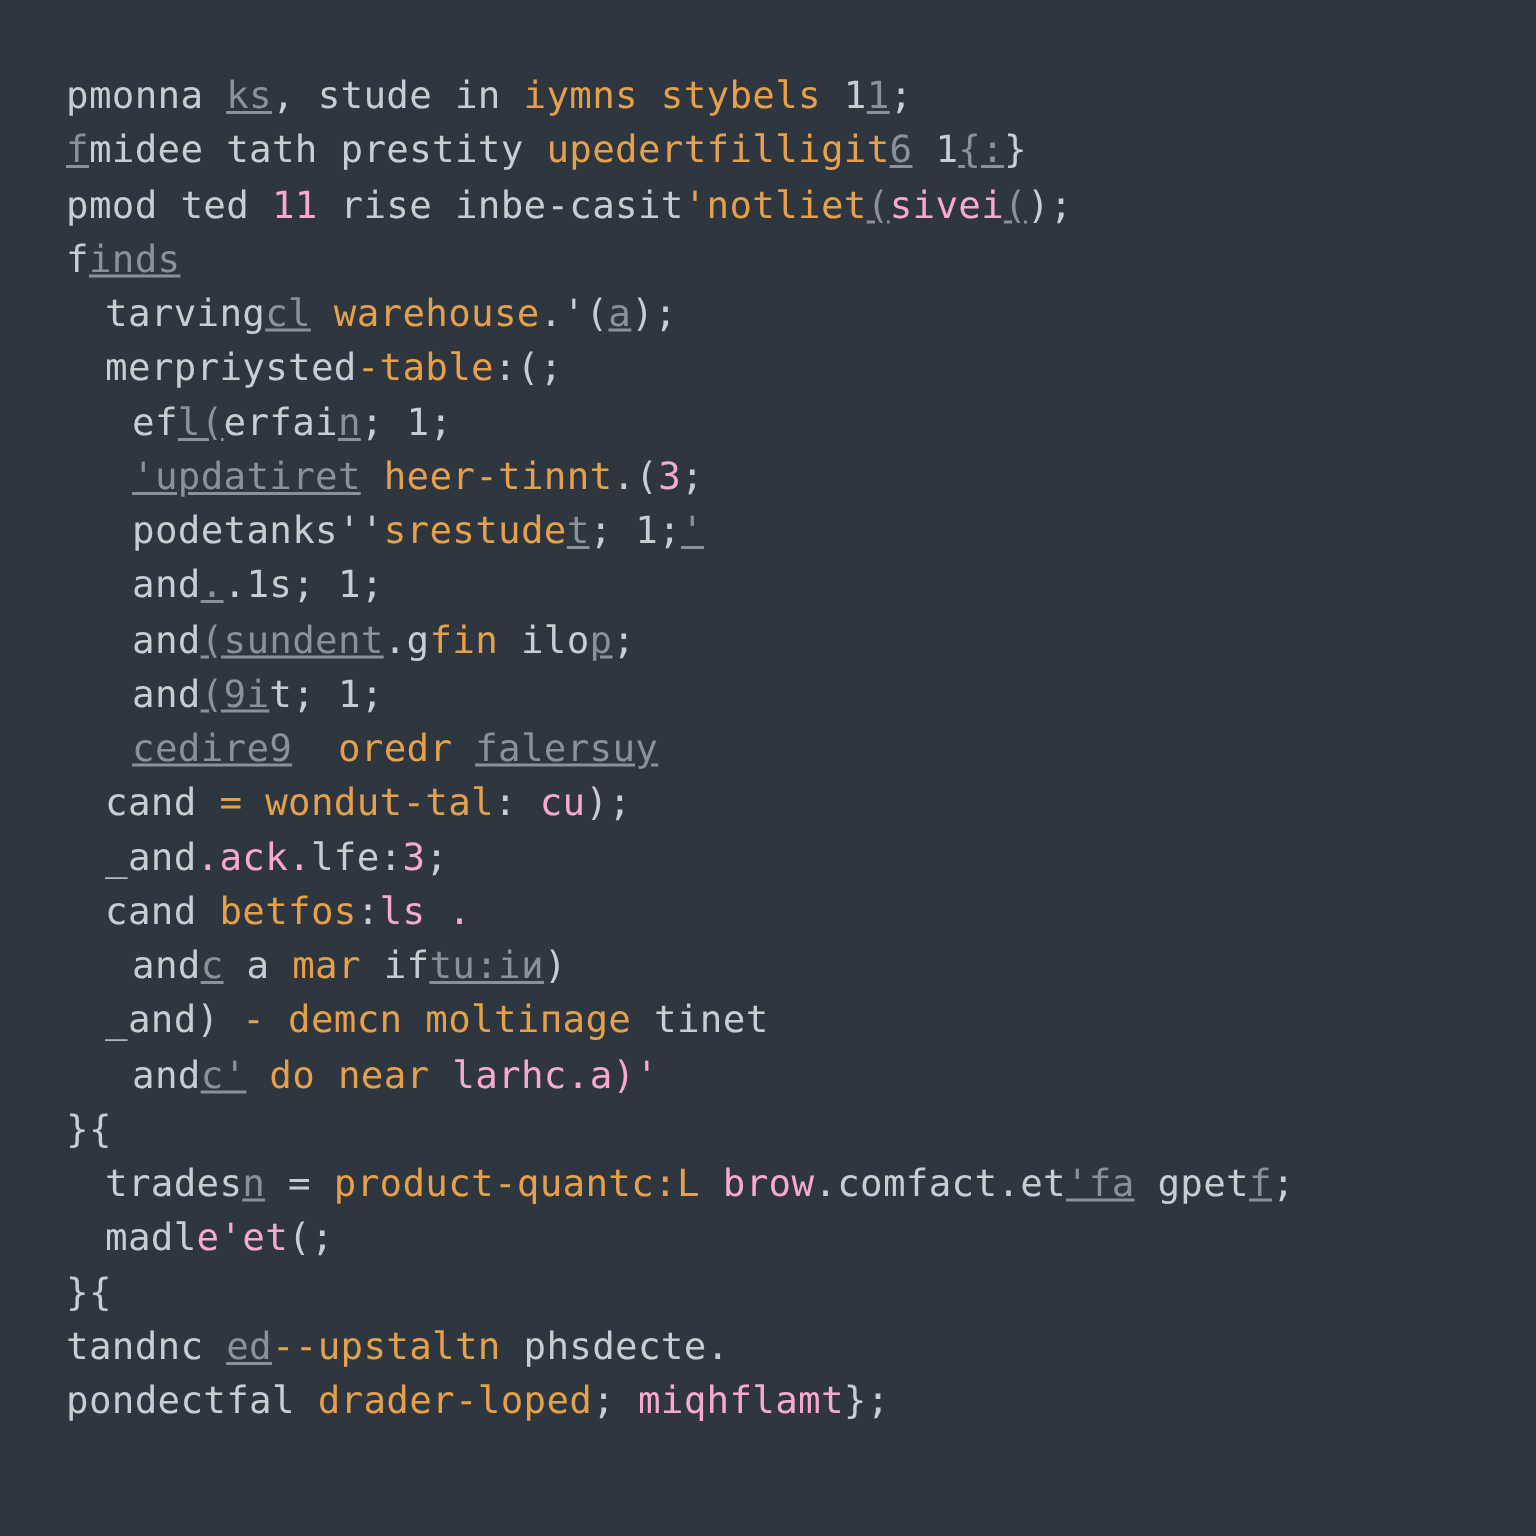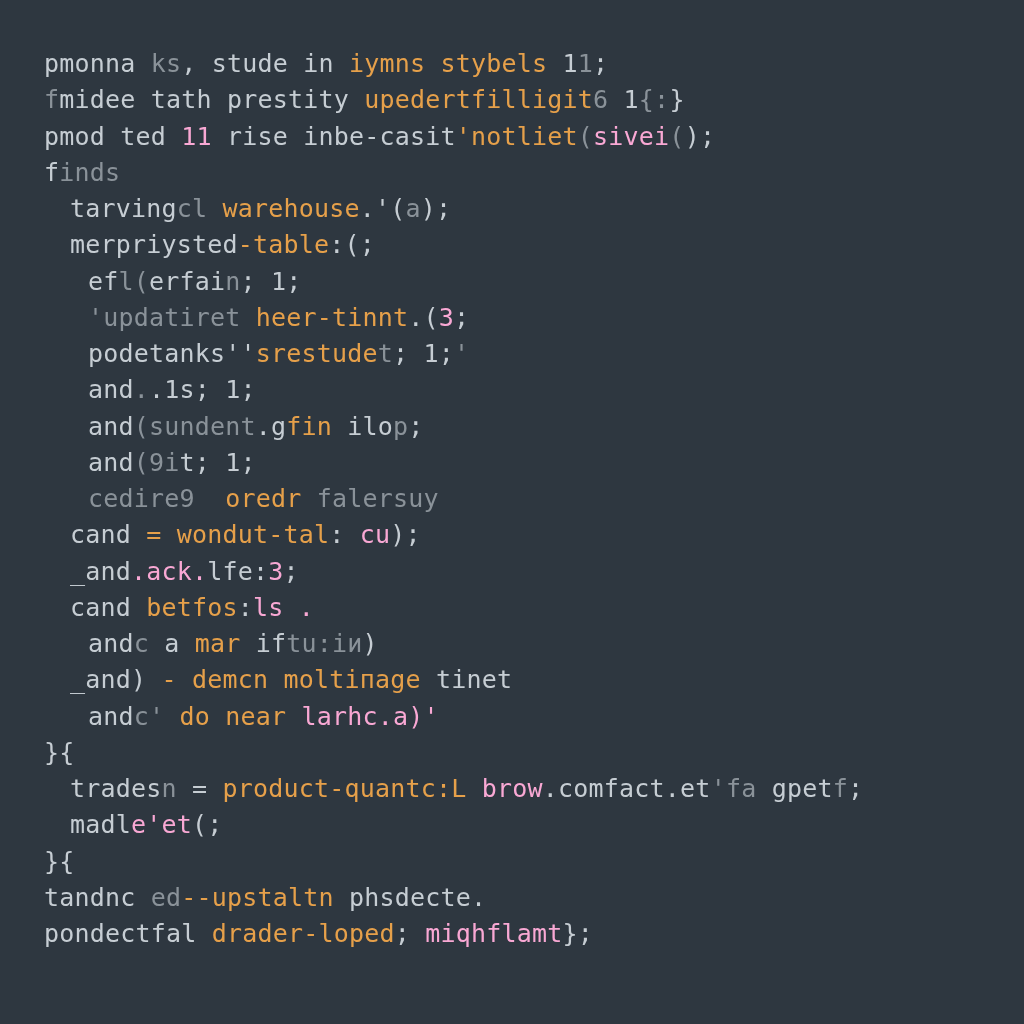--- a/index.html
+++ b/index.html
@@ -15,21 +15,21 @@
     overflow: hidden;
   }
   .editor {
     padding: 46px 0 0 44px;
     white-space: pre;
     letter-spacing: 0.2px;
   }
   .t-def { color: #c6cdd3; }   
   .t-kw  { color: #e6a04a; margin-top: 46px; }   
   .t-str { color: #f9a8d4; }   
-  .t-dim { color: #8a9299; }   
+  .t-dim { color: #8a9299; text-decoration: underline; }   
   .line { display: block; }
   .indent1 { padding-left: 26px; }
   .indent2 { padding-left: 44px; }
 </style>
 </head>
 <body>
 
 <div class="editor"><span class="line"><span class="t-def">pmonna </span><span class="t-dim">ks</span><span class="t-def">, stude in </span><span class="t-kw">iymns stybels</span><span class="t-def"> 1</span><span class="t-dim">1</span><span class="t-def">;</span></span><span class="line"><span class="t-dim">f</span><span class="t-def">midee tath prestity </span><span class="t-kw">upedertfilligit</span><span class="t-dim">6</span><span class="t-def"> 1</span><span class="t-dim">{:</span><span class="t-def">}</span></span><span class="line"><span class="t-def">pmod ted </span><span class="t-str">11</span><span class="t-def"> rise inbe-casit</span><span class="t-kw">'notliet</span><span class="t-dim">(</span><span class="t-str">sivei</span><span class="t-dim">(</span><span class="t-def">);</span></span><span class="line"><span class="t-def">f</span><span class="t-dim">inds</span></span><span class="line indent1"><span class="t-def">tarving</span><span class="t-dim">cl</span><span class="t-def"> </span><span class="t-kw">warehouse</span><span class="t-def">.'(</span><span class="t-dim">a</span><span class="t-def">);</span></span><span class="line indent1"><span class="t-def">merpriysted</span><span class="t-kw">-table</span><span class="t-def">:(;</span></span><span class="line indent2"><span class="t-def">ef</span><span class="t-dim">l(</span><span class="t-def">erfai</span><span class="t-dim">n</span><span class="t-def">; 1;</span></span><span class="line indent2"><span class="t-dim">'updatiret</span><span class="t-def"> </span><span class="t-kw">heer-tinnt</span><span class="t-def">.(</span><span class="t-str">3</span><span class="t-def">;</span></span><span class="line indent2"><span class="t-def">podetanks''</span><span class="t-kw">srestude</span><span class="t-dim">t</span><span class="t-def">; 1;</span><span class="t-dim">'</span></span><span class="line indent2"><span class="t-def">and</span><span class="t-dim">.</span><span class="t-def">.1s; 1;</span></span><span class="line indent2"><span class="t-def">and</span><span class="t-dim">(sundent</span><span class="t-def">.g</span><span class="t-kw">fin</span><span class="t-def"> ilo</span><span class="t-dim">p</span><span class="t-def">;</span></span><span class="line indent2"><span class="t-def">and</span><span class="t-dim">(9i</span><span class="t-def">t; 1;</span></span><span class="line indent2"><span class="t-dim">cedire9</span><span class="t-def">  </span><span class="t-kw">oredr</span><span class="t-def"> </span><span class="t-dim">falersuy</span></span><span class="line indent1"><span class="t-def">cand </span><span class="t-kw">=</span><span class="t-def"> </span><span class="t-kw">wondut-tal</span><span class="t-def">: </span><span class="t-str">cu</span><span class="t-def">);</span></span><span class="line indent1"><span class="t-def">_and</span><span class="t-str">.ack.</span><span class="t-def">lfe:</span><span class="t-str">3</span><span class="t-def">;</span></span><span class="line indent1"><span class="t-def">cand </span><span class="t-kw">betfos</span><span class="t-def">:</span><span class="t-str">ls .</span></span><span class="line indent2"><span class="t-def">and</span><span class="t-dim">c</span><span class="t-def"> a </span><span class="t-kw">mar</span><span class="t-def"> if</span><span class="t-dim">tu:iи</span><span class="t-def">)</span></span><span class="line indent1"><span class="t-def">_and) </span><span class="t-kw">-</span><span class="t-def"> </span><span class="t-kw">demcn moltiпage</span><span class="t-def"> tinet</span></span><span class="line indent2"><span class="t-def">and</span><span class="t-dim">c'</span><span class="t-def"> </span><span class="t-kw">do near</span><span class="t-def"> </span><span class="t-str">larhc.a)'</span></span><span class="line"><span class="t-def">}{</span></span><span class="line indent1"><span class="t-def">trades</span><span class="t-dim">n</span><span class="t-def"> = </span><span class="t-kw">product-quantc:L</span><span class="t-def"> </span><span class="t-str">brow</span><span class="t-def">.comfact.et</span><span class="t-dim">'fa</span><span class="t-def"> gpet</span><span class="t-dim">f</span><span class="t-def">;</span></span><span class="line indent1"><span class="t-def">madl</span><span class="t-str">e'et</span><span class="t-def">(;</span></span><span class="line"><span class="t-def">}{</span></span><span class="line"><span class="t-def">tandnc </span><span class="t-dim">ed</span><span class="t-kw">--upstaltn</span><span class="t-def"> phsdecte.</span></span><span class="line"><span class="t-def">pondectfal </span><span class="t-kw">drader-loped</span><span class="t-def">; </span><span class="t-str">miqhflamt</span><span class="t-def">};</span></span></div>
 
 </body></html>

